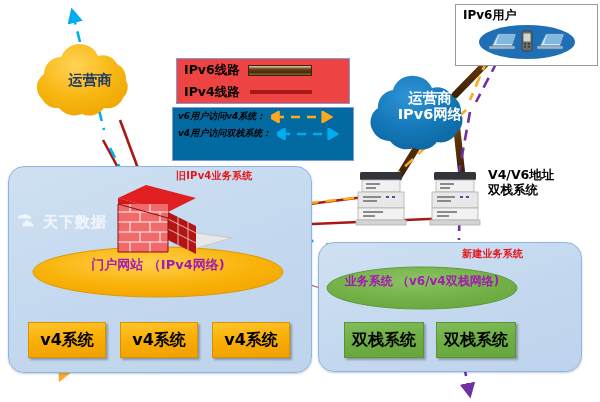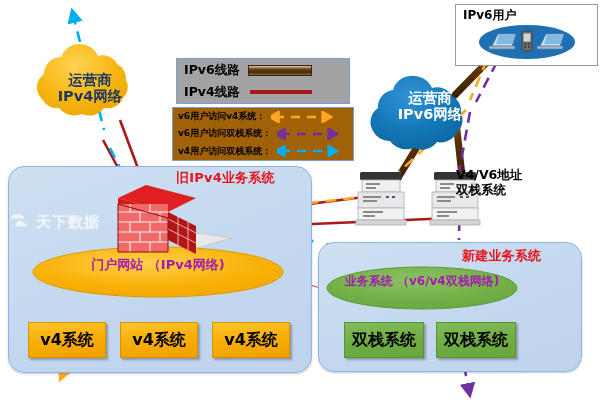--- a/index.html
+++ b/index.html
@@ -17,25 +17,25 @@
   
   .cloud-label{
     position:absolute;text-align:center;line-height:1.12;
     font-weight:bold;pointer-events:none;
   }
   .cloud-label .ln{display:block;}
 
   
   #legend-top{
     position:absolute;left:176px;top:58px;width:172px;height:44px;
-    border:1px solid #7b9fd4;background:#a3a3a3;
+    border:1px solid #7b9fd4;background:#ef4444;
   }
   #legend-bottom{
     position:absolute;left:172px;top:107px;width:180px;height:52px;
-    border:1px solid #7b9fd4;background:#a16207;
+    border:1px solid #7b9fd4;background:#0369a1;font-style:italic;
   }
   .leg-row{display:flex;align-items:center;height:22px;padding-left:7px;}
   .leg-row .lbl{
     font-size:12.5px;font-weight:bold;color:#000;white-space:nowrap;
   }
   .leg-row-sm{display:flex;align-items:center;height:17.3px;padding-left:5px;}
   .leg-row-sm .lbl{font-size:9px;font-weight:bold;color:#000;white-space:nowrap;}
   .swatch-v6{
     width:62px;height:9px;margin-left:8px;
     background:linear-gradient(#d8d2bd,#6b3f12 35%,#4a2a08 70%,#8a6a3a);
@@ -48,21 +48,21 @@
   .panel{
     position:absolute;border-radius:16px;
     background:linear-gradient(160deg,#cfe0f2 0%,#c3d8ef 55%,#bed4ec 100%);
     border:1px solid #8fb4dd;
     box-shadow:0 1px 2px rgba(60,90,130,.30);
   }
   #panel-old{left:8px;top:166px;width:302px;height:205px;}
   #panel-new{left:318px;top:242px;width:262px;height:128px;}
 
   .panel-title{
-    position:absolute;font-size:13px;font-weight:bold;color:#e8141b;
+    position:absolute;font-size:10px;font-weight:bold;color:#e8141b;
     white-space:nowrap;letter-spacing:.2px;
   }
   #title-old{left:176px;top:169px;}
   #title-new{left:462px;top:247px;}
 
   
   .ell-label{
     position:absolute;text-align:center;font-weight:bold;color:#a21caf;
     line-height:1.14;pointer-events:none;
   }
@@ -87,30 +87,30 @@
     position:absolute;left:455px;top:4px;width:141px;height:60px;
     background:#ffffff;border:1px solid #9a9a9a;
   }
   #userbox-label{
     position:absolute;left:463px;top:7px;
     font-size:12px;font-weight:bold;color:#000;white-space:nowrap;
   }
 
   
   #dev-label{
-    position:absolute;left:456px;top:168px;
+    position:absolute;left:488px;top:168px;
     font-size:12.5px;font-weight:bold;color:#000;line-height:1.16;
     white-space:nowrap;
   }
 
   
   #watermark{
     position:absolute;left:9px;top:212px;
     display:flex;align-items:center;gap:5px;
-    opacity:.72;pointer-events:none;
+    opacity:.72;pointer-events:none;padding-left:7px;
   }
   #watermark .wm-text{
     font-size:15px;font-weight:bold;color:#ffffff;letter-spacing:1px;
     text-shadow:0 0 1px rgba(255,255,255,.6);
   }
 </style>
 </head>
 <body>
 
 <div id="stage">
@@ -294,21 +294,20 @@
       <path fill="url(#cl-blue)" d="
         M378,108 a17,17 0 0 1 15,-18 a19,19 0 0 1 17,-14 a21,21 0 0 1 22,12
         a17,17 0 0 1 20,8 a17,17 0 0 1 9,17 a16,16 0 0 1 -4,19
         a18,18 0 0 1 -20,10 a19,19 0 0 1 -23,6 a21,21 0 0 1 -24,-7
         a18,18 0 0 1 -17,-10 a17,17 0 0 1 5,-23 z"></path>
     </g>
   </svg>
 
   <div class="cloud-label" style="left:36px;top:72px;width:108px;font-size:14.5px;color:#1F3864;">
     <span class="ln">运营商</span>
-    <span class="ln">IPv4网络</span>
   </div>
   <div class="cloud-label" style="left:376px;top:90px;width:108px;font-size:14.5px;color:#FFFFFF;">
     <span class="ln">运营商</span>
     <span class="ln">IPv6网络</span>
   </div>
 
   <svg class="layer">
     <g>
       <rect x="360" y="172" width="42" height="8" rx="1.5" fill="#33333a"></rect>
       <rect x="362" y="180" width="38" height="12" fill="#f0f0f0" stroke="#b0b0b0" stroke-width=".8"></rect>
@@ -404,34 +403,20 @@
               <path d="M0,0 L5,3 L0,6 z" fill="#FFA81E"></path>
             </marker>
           <marker id="lg-o-l" markerWidth="6" markerHeight="6" refX="2" refY="3" orient="auto-start-reverse">
               <path d="M0,0 L5,3 L0,6 z" fill="#FFA81E"></path>
             </marker>
         </defs>
         <line x1="4" y1="6" x2="60" y2="6" stroke="#FFA81E" stroke-width="2.4" stroke-dasharray="9 7" marker-start="url(#lg-o-l)" marker-end="url(#lg-o-r)"></line>
       </svg>
     </div>
     <div class="leg-row-sm">
-      <span class="lbl">v6用户访问双栈系统：</span>
-      <svg class="dashline" width="66" height="12">
-        <defs>
-          <marker id="lg-p-r" markerWidth="6" markerHeight="6" refX="4" refY="3" orient="auto">
-              <path d="M0,0 L5,3 L0,6 z" fill="#7030A0"></path>
-            </marker>
-          <marker id="lg-p-l" markerWidth="6" markerHeight="6" refX="2" refY="3" orient="auto-start-reverse">
-              <path d="M0,0 L5,3 L0,6 z" fill="#7030A0"></path>
-            </marker>
-        </defs>
-        <line x1="4" y1="6" x2="60" y2="6" stroke="#7030A0" stroke-width="2.4" stroke-dasharray="9 7" marker-start="url(#lg-p-l)" marker-end="url(#lg-p-r)"></line>
-      </svg>
-    </div>
-    <div class="leg-row-sm">
       <span class="lbl">v4用户访问双栈系统：</span>
       <svg class="dashline" width="66" height="12">
         <defs>
           <marker id="lg-c-r" markerWidth="6" markerHeight="6" refX="4" refY="3" orient="auto">
               <path d="M0,0 L5,3 L0,6 z" fill="#00AEEF"></path>
             </marker>
           <marker id="lg-c-l" markerWidth="6" markerHeight="6" refX="2" refY="3" orient="auto-start-reverse">
               <path d="M0,0 L5,3 L0,6 z" fill="#00AEEF"></path>
             </marker>
         </defs>

